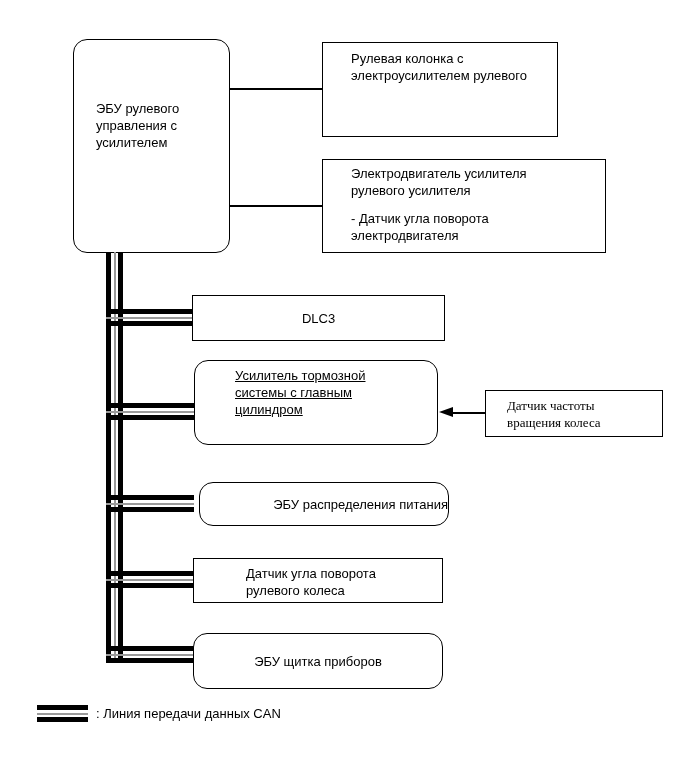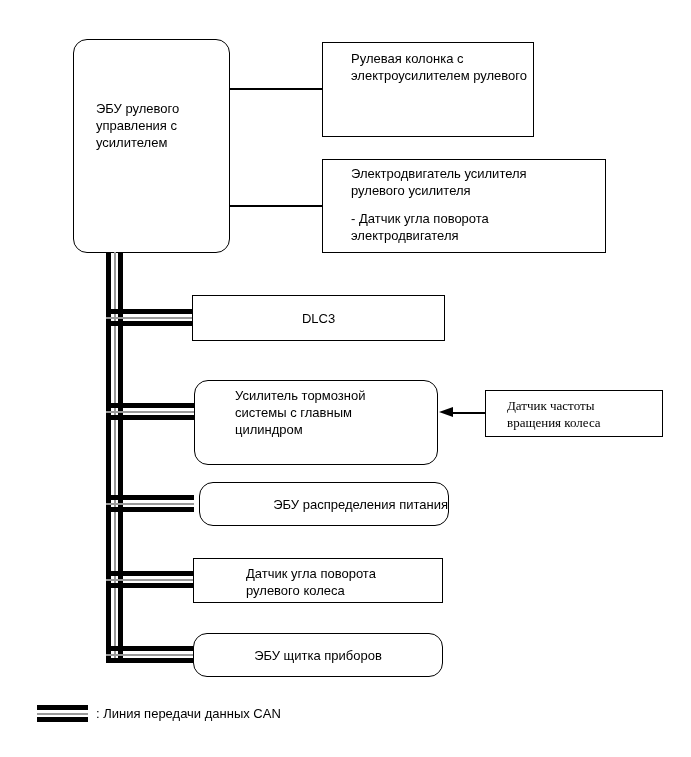--- a/index.html
+++ b/index.html
@@ -58,27 +58,27 @@
   .arrow-head {
     position: absolute;
     width: 0; height: 0;
     border-top: 5.5px solid transparent;
     border-bottom: 5.5px solid transparent;
     border-right: 14px solid #000000;
   }
 
   
   .main-ecu      { left:73px;  top:39px;  width:157px; height:214px; padding:60px 10px 0 22px; }
-  .box-col       { left:322px; top:42px;  width:212px; height:95px;  padding:7px 8px 0 28px; }
+  .box-col       { left:322px; top:42px;  width:236px; height:95px;  padding:7px 8px 0 28px; }
   .box-motor     { left:322px; top:159px; width:284px; height:94px;  padding:5px 8px 0 28px; }
   .box-dlc3      { left:192px; top:295px; width:253px; height:46px; }
-  .box-brake     { left:194px; top:380px; width:244px; height:85px;  padding:6px 24px 0 40px; }
+  .box-brake     { left:194px; top:360px; width:244px; height:85px;  padding:6px 24px 0 40px;text-decoration:underline; }
   .box-power     { left:199px; top:482px; width:250px; height:44px;justify-content:flex-end; }
   .box-angle     { left:193px; top:558px; width:250px; height:45px;  padding:6px 8px 0 52px; }
-  .box-cluster   { left:193px; top:633px; width:250px; height:44px; }
+  .box-cluster   { left:193px; top:633px; width:250px; height:56px; }
   .box-wheel     { left:485px; top:390px; width:178px; height:47px;  padding:6px 8px 0 21px;font-family:Liberation Serif, serif; }
 
   .gap-top-8  { margin-top: 8px; }
   .gap-top-11 { margin-top: 11px; }
 
   .legend {
     position: absolute;
     left: 37px; top: 705px;
     display: flex;
     align-items: center;

